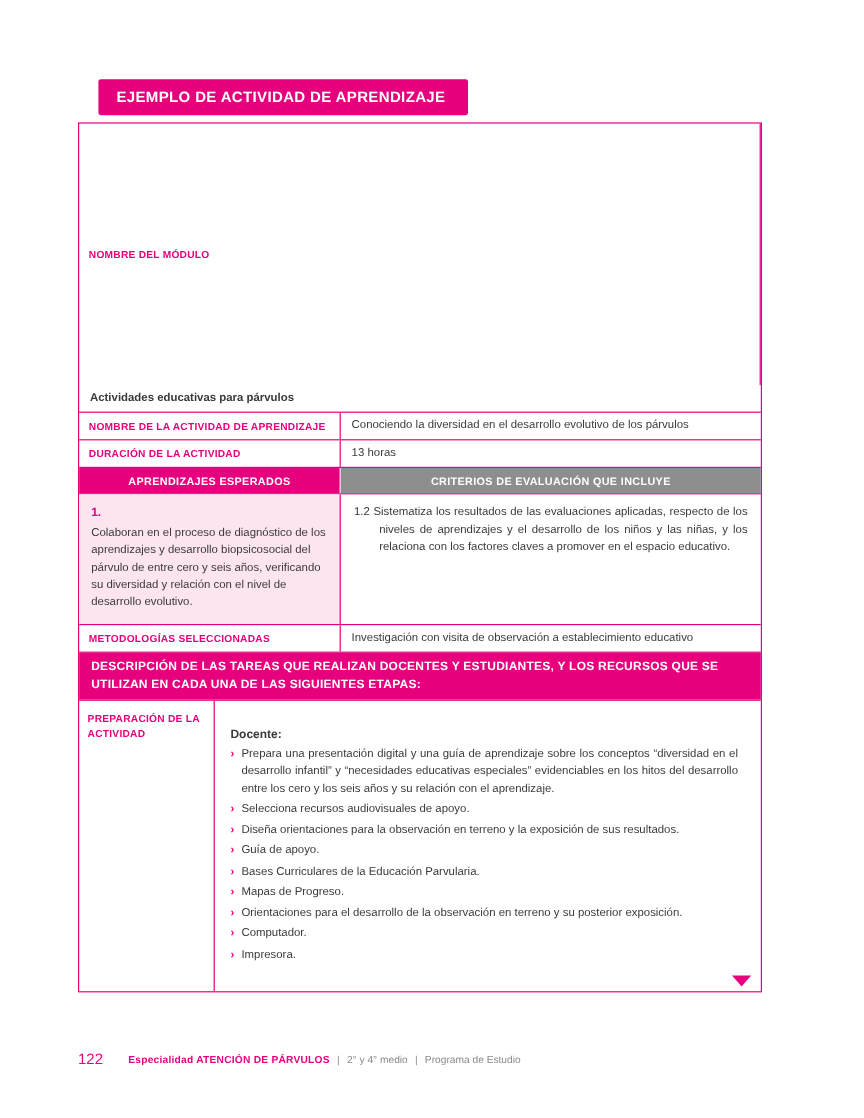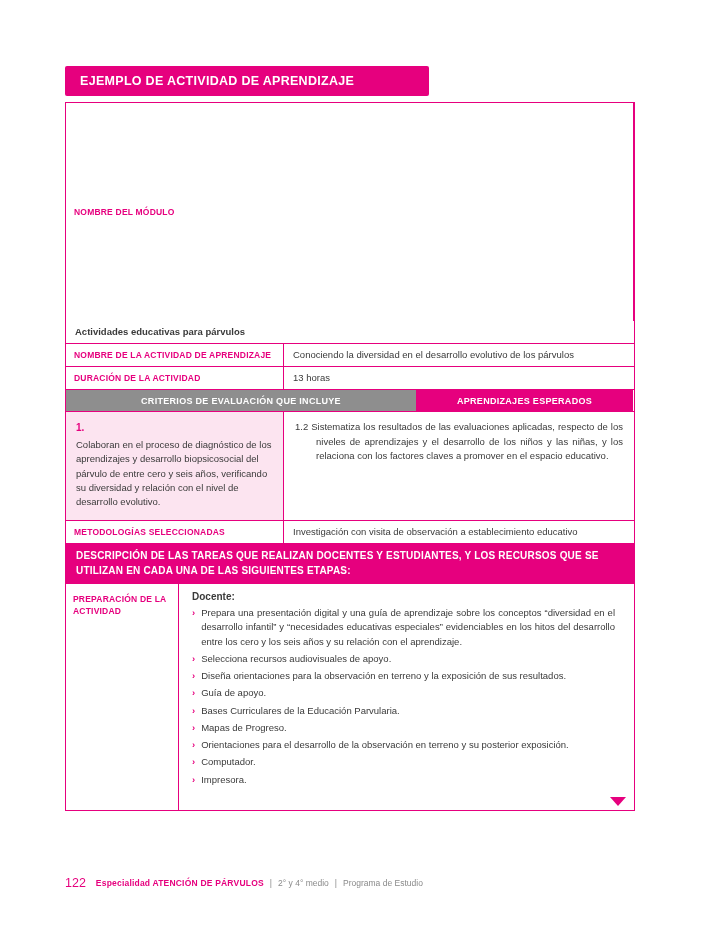--- a/index.html
+++ b/index.html
@@ -13,24 +13,25 @@
   body{
     background:#ffffff;
     font-family:"Liberation Sans", sans-serif;
     color:var(--ink);
     position:relative;
     overflow:hidden;
   }
   .content{position:absolute;left:65px;top:66px;width:570px;}
 
   .title-banner{
-    width:364px;height:30px;background:var(--mag);color:#fff;
+    width:308px;height:30px;background:var(--mag);color:#fff;
     font-weight:bold;font-size:12.5px;letter-spacing:.3px;
     display:flex;align-items:center;padding-left:15px;
     border-radius:2px;
+    margin-left:17px;
   }
 
   .tbl{margin-top:6px;border:1px solid var(--mag);}
   .row{display:flex;border-top:1px solid var(--mag);}
   .row:first-child{border-top:none;flex-direction:column;}
 
   .label-cell{
     flex:0 0 218px;border-right:1px solid var(--mag);
     color:var(--mag);font-weight:bold;font-size:8.5px;letter-spacing:.2px;
     display:flex;align-items:center;padding:4px 8px;min-height:22px;
@@ -58,35 +59,35 @@
   .desc-banner{
     background:var(--mag);color:#fff;font-weight:bold;font-size:10px;
     line-height:1.45;padding:5px 10px;letter-spacing:.2px;
   }
 
   .prep-label{
     flex:0 0 113px;border-right:1px solid var(--mag);
     color:var(--mag);font-weight:bold;font-size:8.5px;line-height:1.45;
     padding:9px 7px;letter-spacing:.2px;
   }
-  .prep-content{flex:1;padding:7px 13px 20px;font-size:9.5px;position:relative;min-height:218px;}
+  .prep-content{flex:1;padding:23px 13px 20px;font-size:9.5px;position:relative;min-height:218px;}
   .sec-head{font-weight:bold;font-size:10px;margin-bottom:4px;}
   .sec-head.second{margin-top:10px;}
   ul.blist{list-style:none;}
   ul.blist li{display:flex;gap:6px;line-height:1.5;margin-bottom:3px;padding-right:6px;}
   .bullet{color:var(--mag);font-weight:bold;flex:0 0 auto;line-height:1.5;}
   .li-text{flex:1;text-align:justify;}
 
   .cont-arrow{
     position:absolute;right:8px;bottom:4px;width:0;height:0;
     border-left:8px solid transparent;border-right:8px solid transparent;
     border-top:9px solid var(--mag);
   }
 
-  .footer{position:absolute;left:65px;top:876px;display:flex;align-items:center;gap:10px;}
+  .footer{position:absolute;left:65px;top:876px;display:flex;align-items:center;gap:21px;}
   .page-num{color:var(--mag);font-size:12.5px;}
   .footer-meta{font-size:8.5px;display:flex;align-items:center;gap:6px;}
   .spec{color:var(--mag);font-weight:bold;letter-spacing:.2px;}
   .gray{color:#8a8a8a;}
 </style>
 </head>
 <body>
 
 <div class="content">
 
@@ -105,22 +106,22 @@
       <div class="label-cell">NOMBRE DE LA ACTIVIDAD DE APRENDIZAJE</div>
       <div class="value-cell">Conociendo la diversidad en el desarrollo evolutivo de los párvulos</div>
     </div>
 
     <div class="row">
       <div class="label-cell">DURACIÓN DE LA ACTIVIDAD</div>
       <div class="value-cell">13 horas</div>
     </div>
 
     <div class="row">
+      <div class="col-head col-head-left">APRENDIZAJES ESPERADOS</div>
       <div class="col-head col-head-right">CRITERIOS DE EVALUACIÓN QUE INCLUYE</div>
-      <div class="col-head col-head-left">APRENDIZAJES ESPERADOS</div>
     </div>
 
     <div class="row">
       <div class="ae-cell">
         <span class="ae-num">1.</span>
         <span>Colaboran en el proceso de diagnóstico de los aprendizajes y desarrollo biopsicosocial del párvulo de entre cero y seis años, verificando su diversidad y relación con el nivel de desarrollo evolutivo.</span>
       </div>
       <div class="ce-cell">
         <p class="hang"><span class="num">1.2</span> <span>Sistematiza los resultados de las evaluaciones aplicadas, respecto de los niveles de aprendizajes y el desarrollo de los niños y las niñas, y los relaciona con los factores claves a promover en el espacio educativo.</span></p>
       </div>

